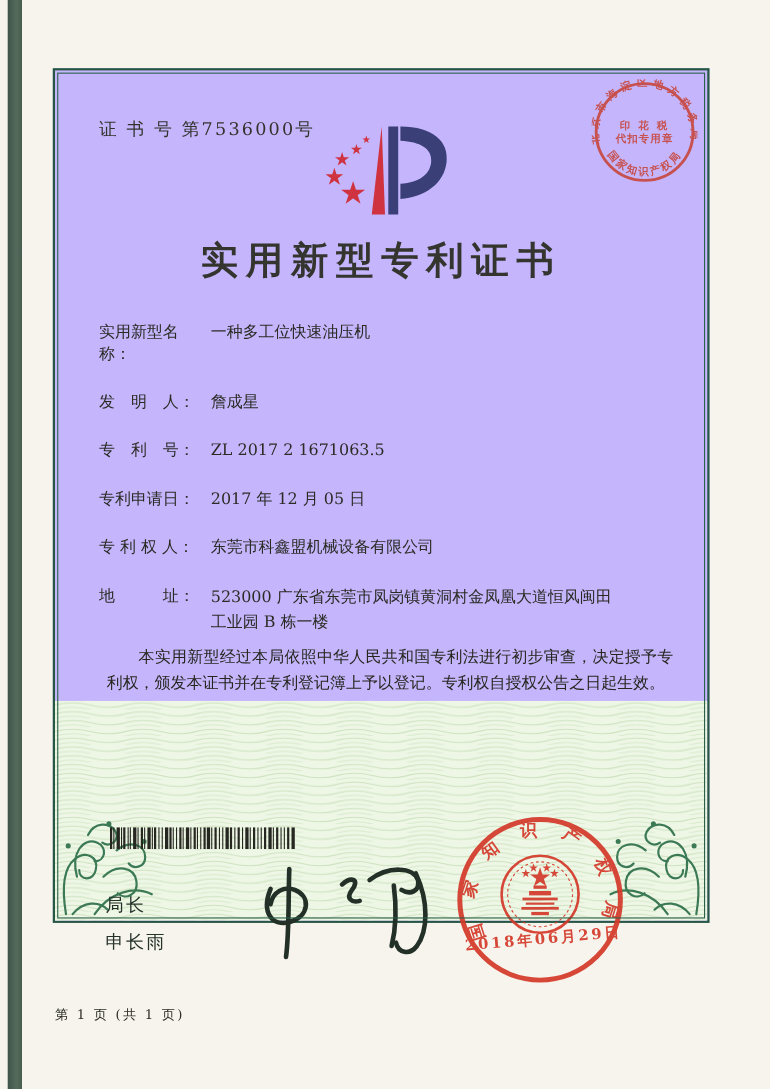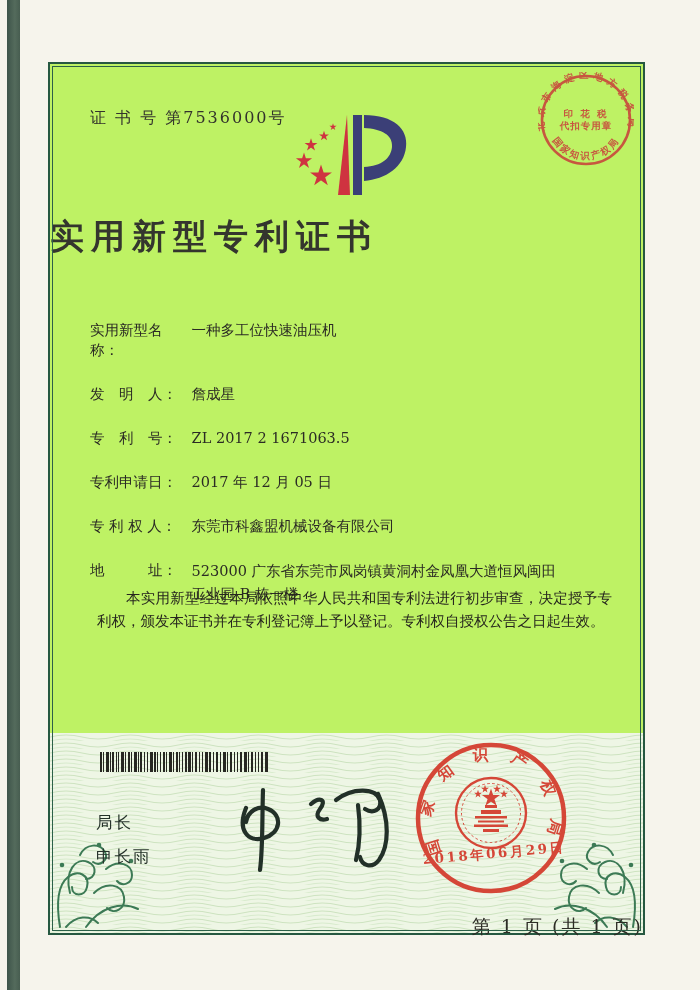--- a/index.html
+++ b/index.html
@@ -1,52 +1,52 @@
 <!DOCTYPE html>
 <html><head>
 <meta charset="utf-8">
 <style>
   html,body{margin:0;padding:0;}
   .page{position:relative;width:700px;height:990px;background:#f6f4ec;overflow:hidden;
         font-family:"DejaVu Serif","Liberation Serif",serif;color:#2b2b24;}
   .spine{position:absolute;left:7px;top:0;width:13px;height:990px;
          background:linear-gradient(90deg,#3e544a,#546b5c 60%,#475d50);}
-  .frame{position:absolute;left:48px;top:62px;width:597px;height:873px;
-         border:2.5px solid #265841;background:#bef264;box-sizing:border-box;}
+  .frame{position:absolute;left:48px;top:62px;width:597px;height:777px;
+         border:2.5px solid #265841;background:#c4b5fd;box-sizing:border-box;}
   .frame::after{content:"";position:absolute;inset:2px;border:1px solid #2c6049;
          pointer-events:none;z-index:6;}
   .cert-no{position:absolute;left:40px;top:44px;font-size:16px;letter-spacing:2px;color:#33332c;z-index:2;}
   .stamp-top{position:absolute;left:488px;top:8px;z-index:3;opacity:.9;}
   .logo{position:absolute;left:244px;top:48px;z-index:2;}
-  .title{position:absolute;left:0;top:150px;width:100%;text-align:left;
+  .title{position:absolute;left:0;top:150px;width:100%;text-align:center;
          font-size:34px;font-weight:700;letter-spacing:7px;color:#34352e;z-index:2;}
   .fields{position:absolute;left:40px;top:228px;width:540px;font-size:14.5px;z-index:2;}
   .row{position:relative;margin-bottom:24px;line-height:20px;}
-  .r1{margin-bottom:24px;margin-top:28px;}
+  .r1{margin-bottom:24px;}
   .flabel{display:inline-block;width:97px;vertical-align:top;}
   .fvalue{display:inline-block;vertical-align:top;}
   .addr .fvalue{white-space:pre-line;width:430px;line-height:23px;}
   .grant .flabel2{position:absolute;left:302px;top:0;width:100px;}
   .grant .fvalue2{position:absolute;left:402px;top:0;white-space:nowrap;}
   .body{position:absolute;left:40px;top:516px;width:529px;font-size:14.5px;
         line-height:23px;text-align:justify;color:#26261e;z-index:2;}
   .body p{margin:7px;text-indent:2em;}
   .band{position:absolute;left:0;right:0;bottom:0;height:200px;z-index:0;}
   .band svg{display:block;width:100%;height:100%;}
   .flourish{position:absolute;bottom:2px;z-index:1;}
   .flourish.fl{left:2px;}
   .flourish.fr{right:2px;transform:scaleX(-1);}
   .barcode{position:absolute;left:50px;top:688px;z-index:2;}
   .director{position:absolute;left:46px;top:742px;z-index:2;
         font-family:Liberation Serif, serif;
         font-size:16.5px;line-height:34px;color:#25322a;letter-spacing:2px;}
   .signature{position:absolute;left:158px;top:716px;z-index:2;}
   .seal{position:absolute;left:361px;top:674px;z-index:3;opacity:.93;}
-  .footer{position:absolute;left:0;top:850px;width:100%;text-align:right;
-        font-size:19px;letter-spacing:2px;color:#2c2c25;z-index:2;}
+  .footer{position:absolute;left:0;top:850px;width:100%;text-align:left;
+        font-size:12px;letter-spacing:2px;color:#2c2c25;z-index:2;}
 </style>
 </head>
 <body>
 
 <div class="page">
   <div class="spine"></div>
 
   <div class="frame">
 
     <div class="band">

